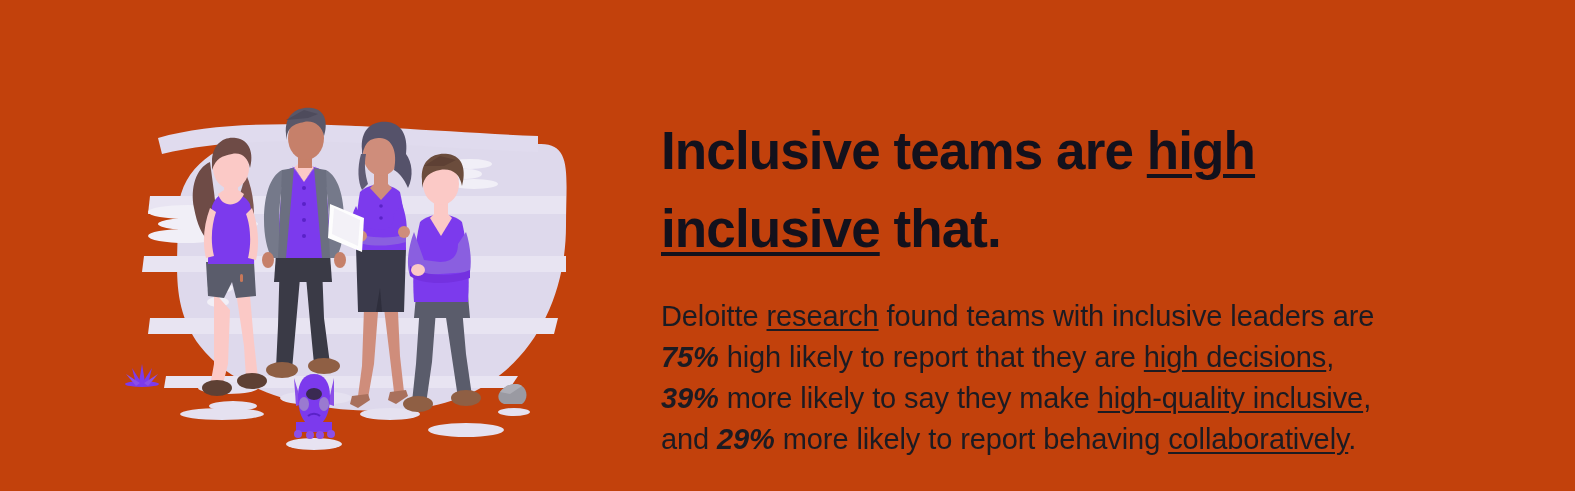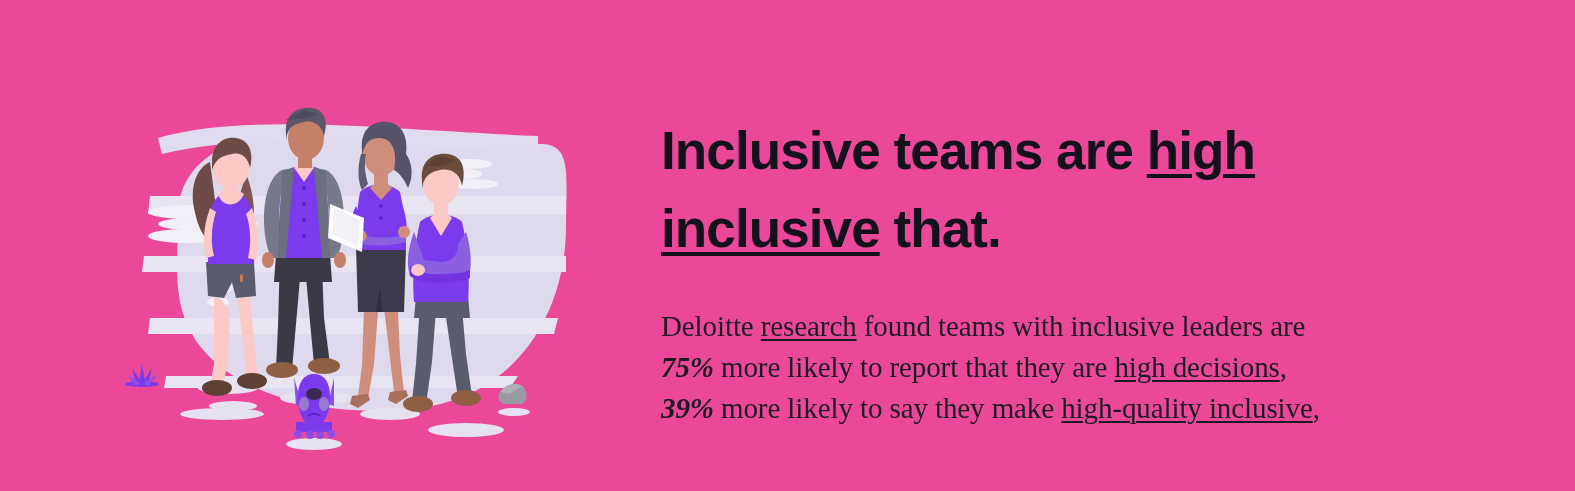--- a/index.html
+++ b/index.html
@@ -10,21 +10,21 @@
     width: 1575px;
     height: 491px;
     background: #f1f0f0;
     font-family: "Liberation Sans", sans-serif;
     overflow: hidden;
   }
   .promo-banner {
     position: relative;
     width: 1575px;
     height: 491px;
-    background: #ec4899;
+    background: #c2410c;
     display: flex;
     flex-direction: row;
     align-items: center;
   }
   
   .illustration-col {
     position: absolute;
     left: 118px;
     top: 96px;
     width: 500px;
@@ -51,22 +51,22 @@
     letter-spacing: -0.9px;
     color: #13111c;
     white-space: pre-wrap;
   }
   .headline .u {
     text-decoration: underline;
     text-decoration-thickness: 4px;
     text-underline-offset: 5px;
   }
   .body-copy {
-    margin: 37px 0 0 0;
-    font-family: Liberation Serif, serif;
+    margin: 27px 0 0 0;
+    font-family: Liberation Sans, sans-serif;
     font-weight: 400;
     font-size: 29px;
     line-height: 41px;
     color: #1c1b22;
     letter-spacing: -0.1px;
   }
   .body-copy .lnk {
     text-decoration: underline;
     text-decoration-thickness: 2px;
     text-underline-offset: 3px;
@@ -282,18 +282,19 @@
       </g>
     </svg>
   </div>
 
   <div class="text-col">
 
     <h1 class="headline"><span>Inclusive teams are </span><span class="u">high</span><br><span class="u">inclusive</span><span> that.</span></h1>
 
     <p class="body-copy" id="body-paragraph">
         <span class="line"><span>Deloitte </span><span class="lnk">research</span><span> found teams with inclusive leaders are</span></span>
-        <span class="line"><span class="pct">75%</span><span> more likely to report that they are </span><span class="lnk">high decisions</span><span>,</span></span>
+        <span class="line"><span class="pct">75%</span><span> high likely to report that they are </span><span class="lnk">high decisions</span><span>,</span></span>
         <span class="line"><span class="pct">39%</span><span> more likely to say they make </span><span class="lnk">high-quality inclusive</span><span>,</span></span>
+        <span class="line"><span>and </span><span class="pct">29%</span><span> more likely to report behaving </span><span class="lnk">collaboratively</span><span>.</span></span>
       </p>
 
   </div>
 </div>
 
 </body></html>

